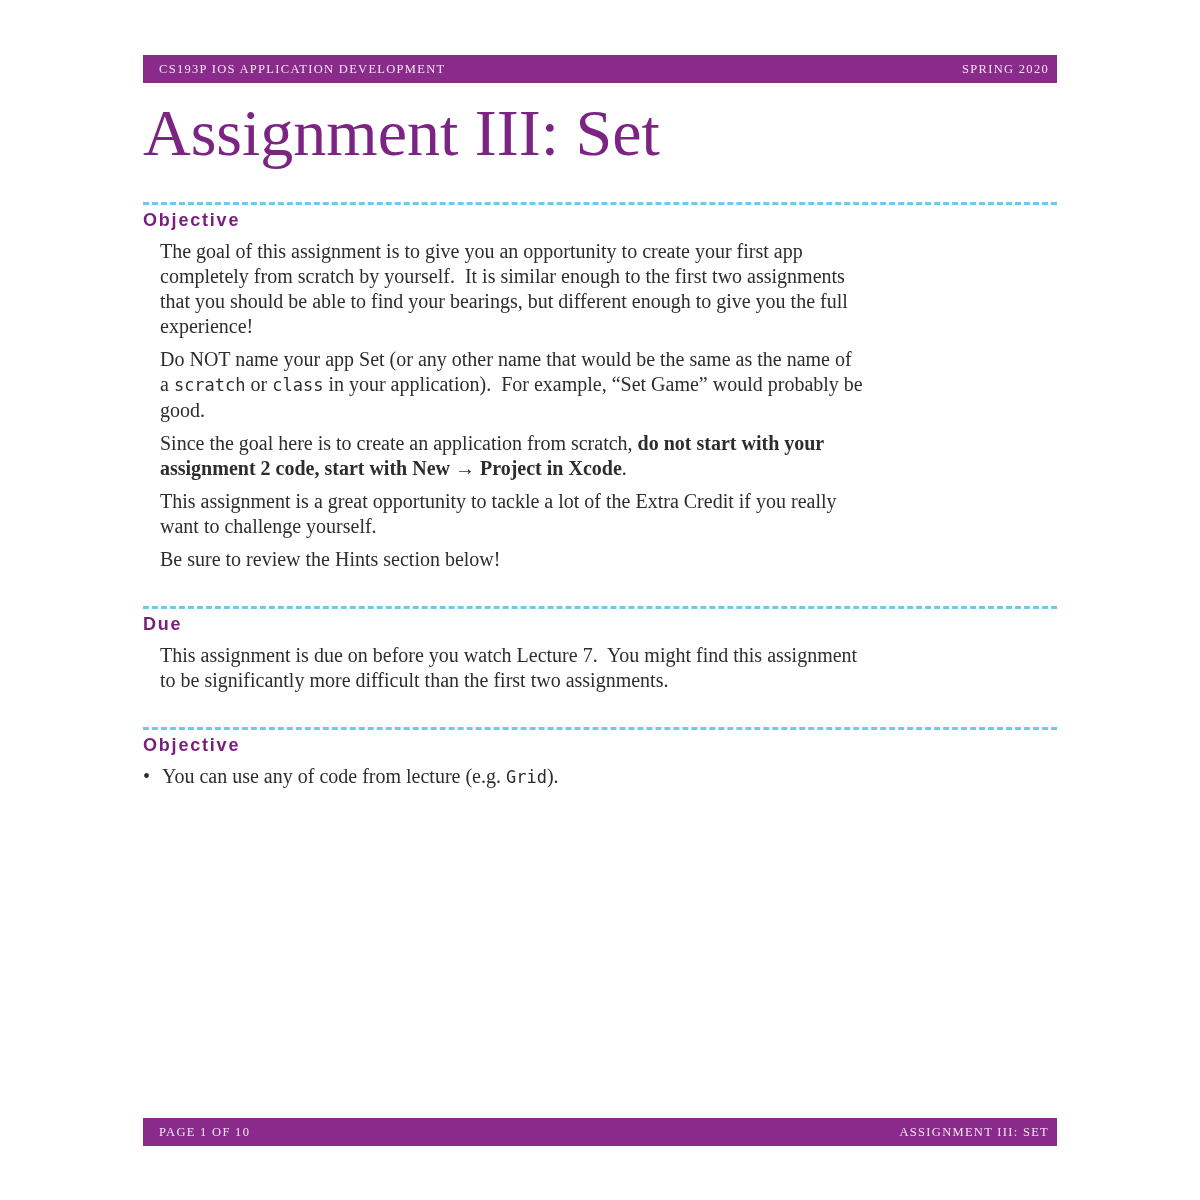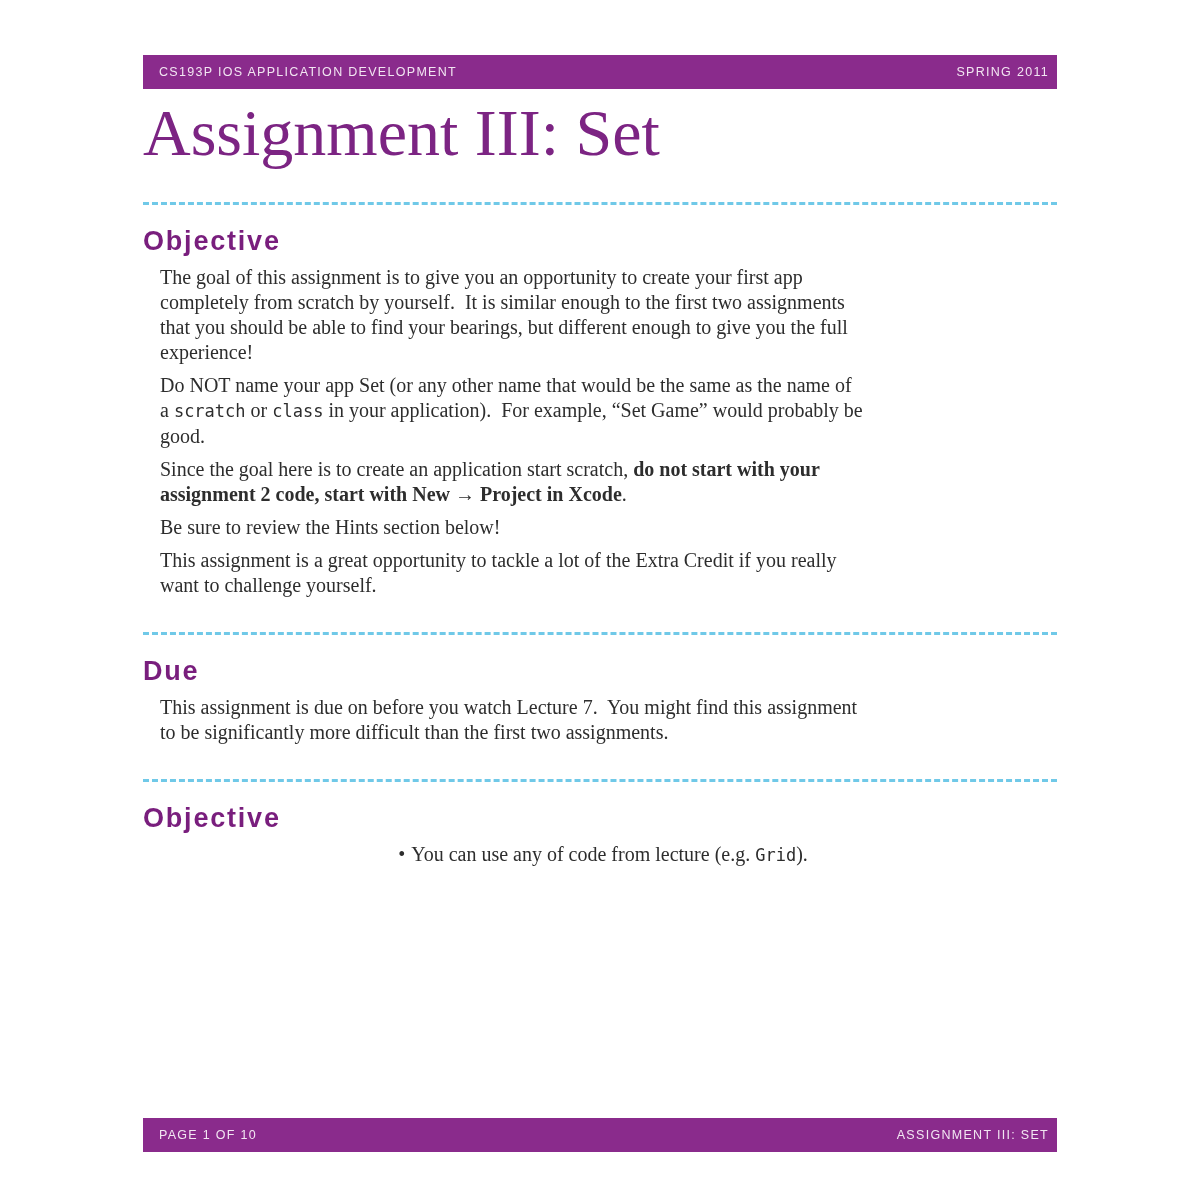--- a/index.html
+++ b/index.html
@@ -16,25 +16,25 @@
     position:relative;
     width:1200px;height:1200px;
     background:#ffffff;
     overflow:hidden;
     font-family:"Liberation Serif", serif;
     color:var(--body);
   }
   
   .bar{
     position:absolute;
-    left:143px;width:914px;height:34px;
+    left:143px;width:914px;height:28px;
     background:var(--bar);
     display:flex;align-items:center;justify-content:space-between;
     padding:0 8px 0 16px;
-    font-family:Liberation Sans, sans-serif;
+    font-family:Liberation Serif, serif;
     font-size:12.5px;
     letter-spacing:1.3px;
     color:#f2e6f2;
     white-space:nowrap;
   }
   .bar.top{top:55px;}
   .bar.bottom{top:1118px;justify-content:space-between;}
   
   .content{
     position:absolute;
@@ -48,24 +48,24 @@
     color:var(--title);
     letter-spacing:0px;
   }
   .divider{
     border-top:3px dashed var(--dash);
     height:0;margin-top:34px;
   }
   .section-heading{
     font-family:"Liberation Sans", sans-serif;
     font-weight:bold;
-    font-size:27px;
+    font-size:18px;
     letter-spacing:1.8px;
     color:var(--heading);
-    margin-top:21px;
+    margin-top:5px;
   }
   .paras{padding-left:17px;}
   .para{
     font-size:20px;
     line-height:25px;
     margin-top:8px;
     white-space:pre-wrap;
   }
   .mono{
     font-family:"DejaVu Sans Mono", monospace;
@@ -74,52 +74,51 @@
   .bold{font-weight:bold;}
   a.doc-link{color:var(--link);text-decoration:underline;cursor:pointer;}
   ul.bullets{list-style:none;margin-top:4px;}
   li.bullet{
     font-size:20px;
     line-height:25px;
     margin-top:8px;
     padding-left:19px;
     text-indent:-19px;
     white-space:pre-wrap;
-    text-align:center;
   }
   .bullet-marker{display:inline-block;width:19px;text-indent:0;}
 </style>
 </head>
 <body>
 
 <div class="page">
 
   <div class="bar top">
     <span>CS193P IOS APPLICATION DEVELOPMENT</span>
-    <span>SPRING 2011</span>
+    <span>SPRING 2020</span>
   </div>
 
   <div class="content">
     <div class="doc-title">Assignment III: Set</div>
     <div>
         <div class="divider"></div>
         <div class="section-heading">Objective</div>
         <div class="paras">
           <p class="para"><span>The goal of this assignment is to give you an opportunity to create your first app
 completely from scratch by yourself.  It is similar enough to the first two assignments
 that you should be able to find your bearings, but different enough to give you the full
 experience!</span></p>
           <p class="para"><span>Do NOT name your app Set (or any other name that would be the same as the name of
 a </span><span class="mono">scratch</span><span> or </span><span class="mono">class</span><span> in your application).  For example, “Set Game” would probably be
 good.</span></p>
-          <p class="para"><span>Since the goal here is to create an application start scratch, </span><span class="bold">do not start with your
+          <p class="para"><span>Since the goal here is to create an application from scratch, </span><span class="bold">do not start with your
 assignment 2 code, start with New → Project in Xcode</span><span>.</span></p>
-          <p class="para"><span>Be sure to review the Hints section below!</span></p>
           <p class="para"><span>This assignment is a great opportunity to tackle a lot of the Extra Credit if you really
 want to challenge yourself.</span></p>
+          <p class="para"><span>Be sure to review the Hints section below!</span></p>
         </div>
         <div class="divider"></div>
         <div class="section-heading">Due</div>
         <div class="paras">
           <p class="para"><span>This assignment is due on before you watch Lecture 7.  You might find this assignment
 to be significantly more difficult than the first two assignments.</span></p>
         </div>
         <div class="divider"></div>
         <div class="section-heading">Objective</div>
         <ul class="bullets">

